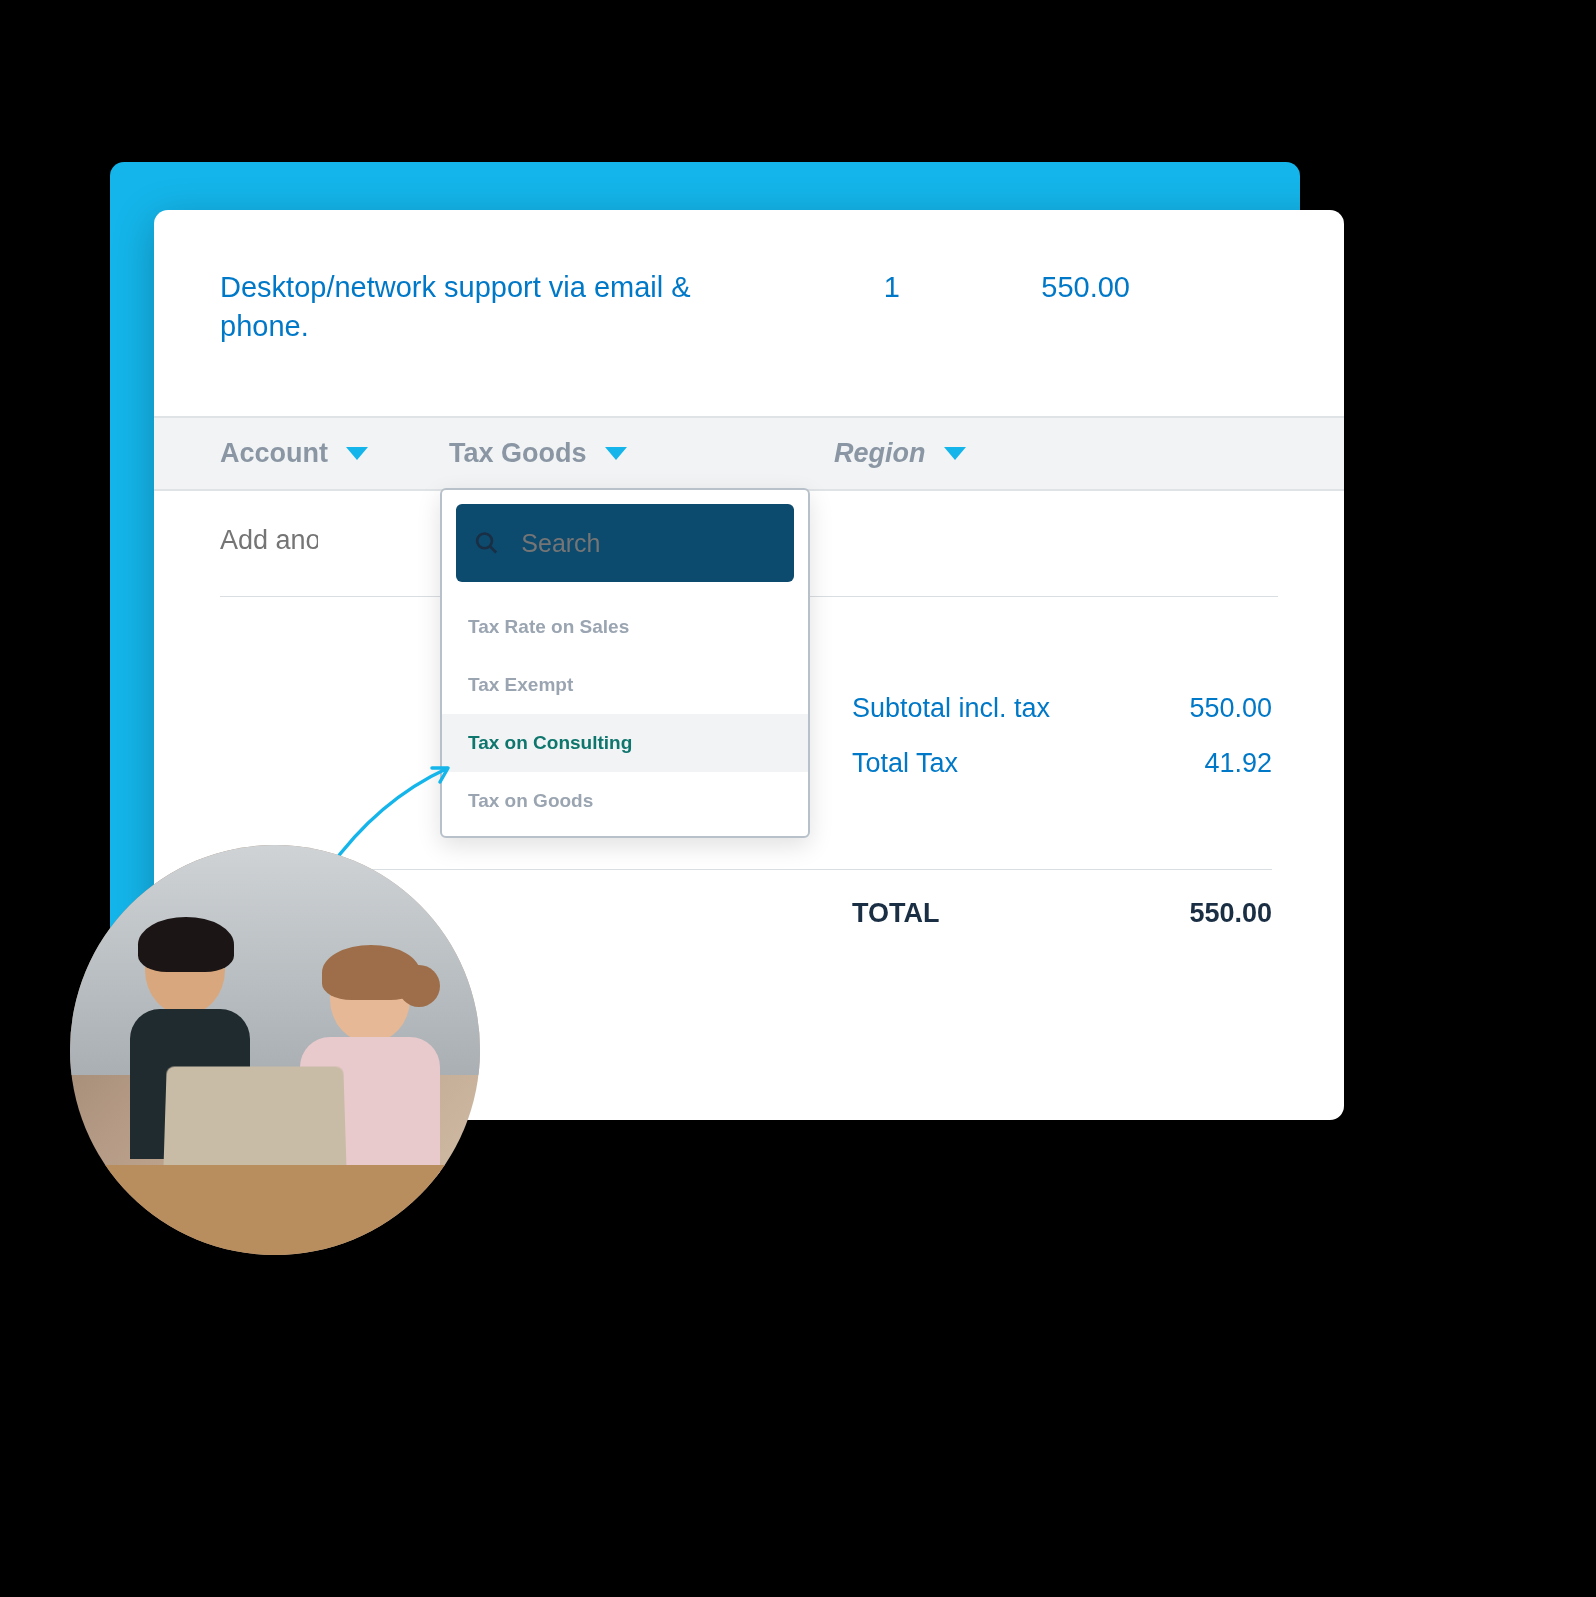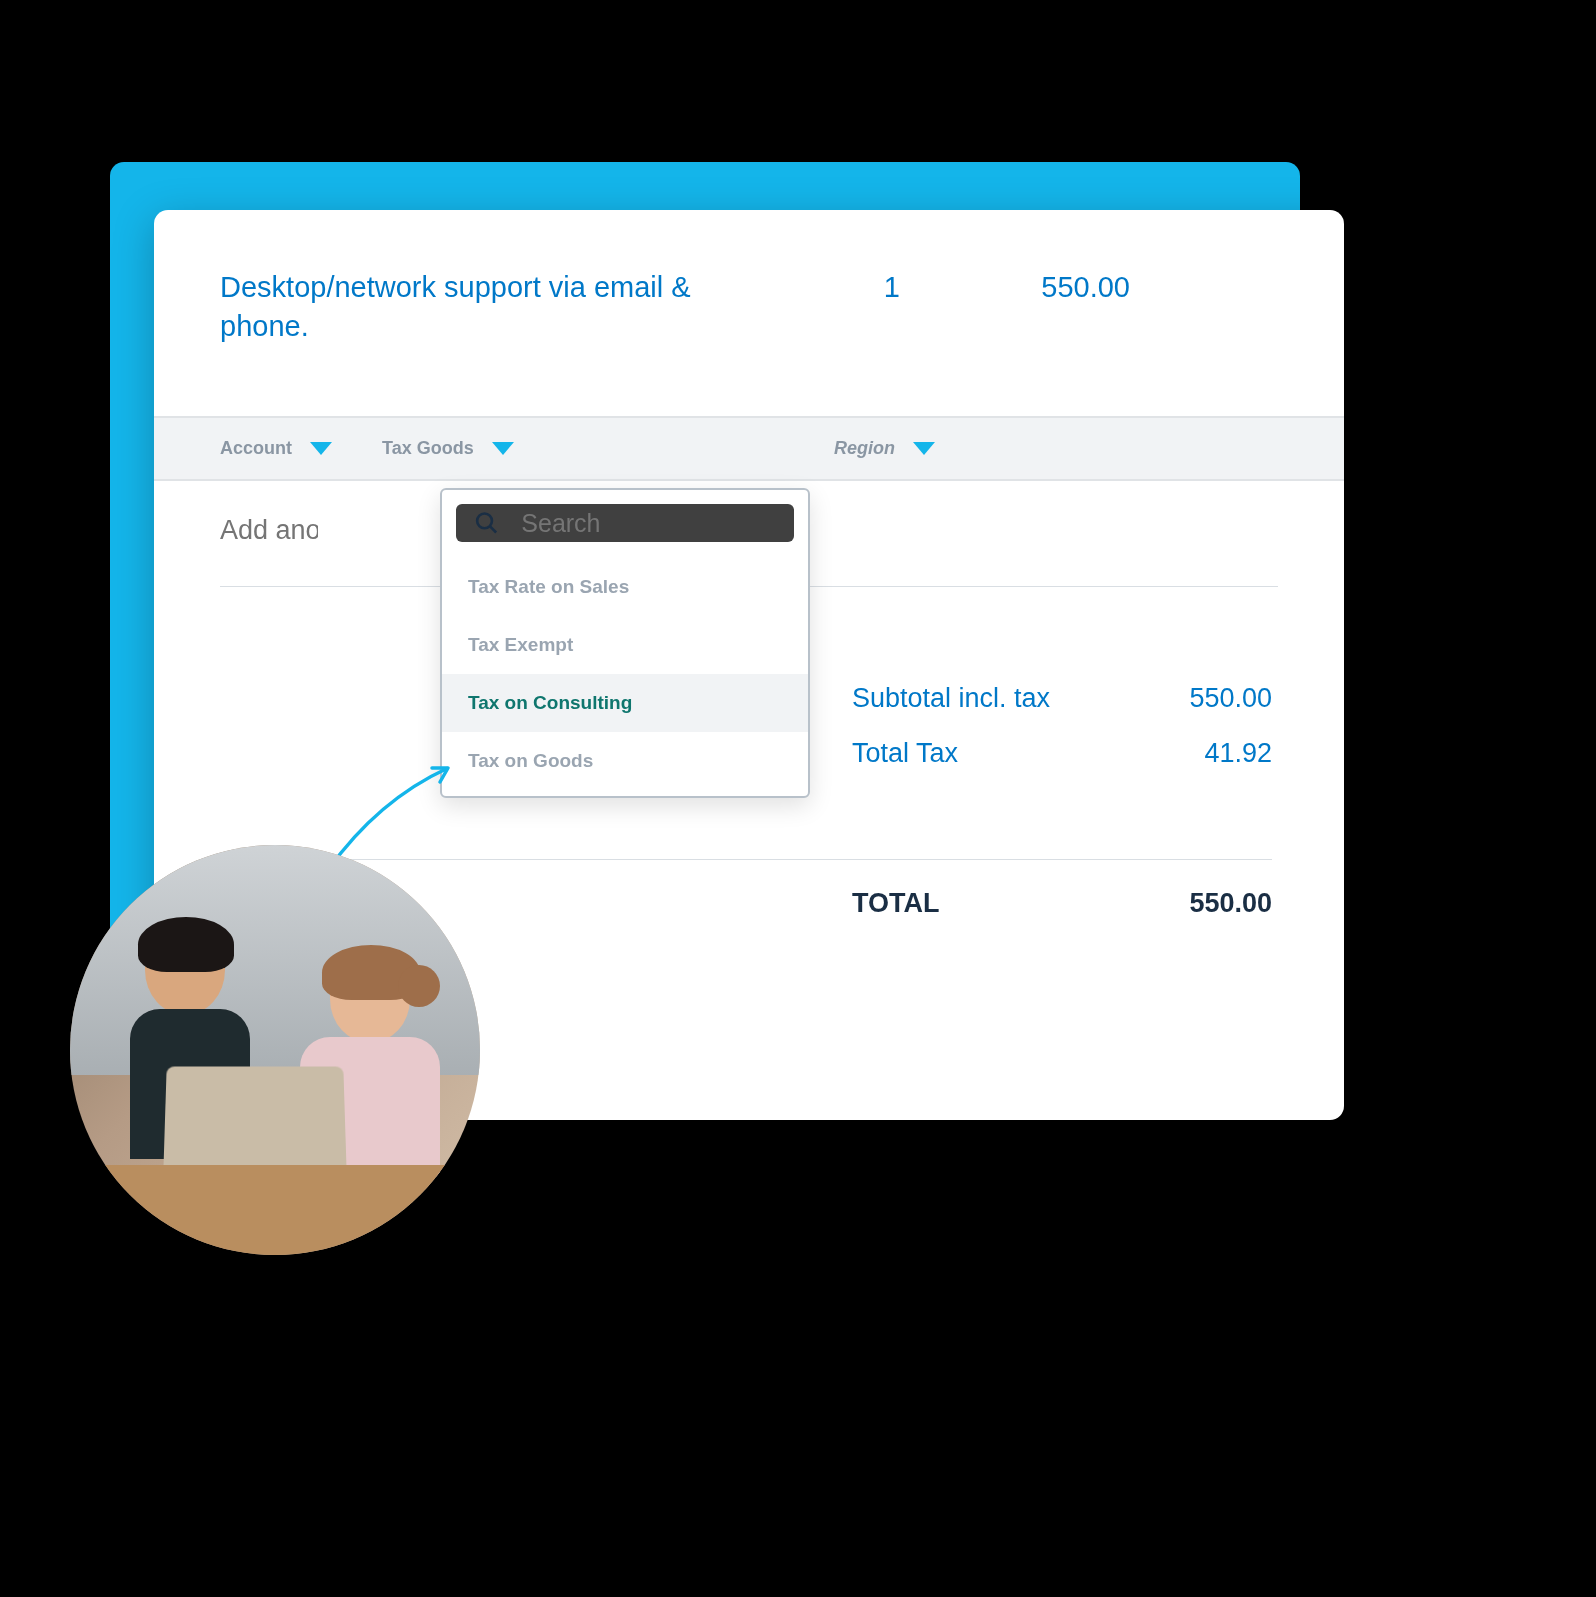--- a/index.html
+++ b/index.html
@@ -43,22 +43,22 @@
     .line-desc { flex: 1; max-width: 560px; }
     .line-qty { width: 120px; text-align: right; }
     .line-amount { width: 230px; text-align: right; }
 
     .col-header-bar {
       background: #F1F3F5;
       border-top: 2px solid #E0E3E6;
       border-bottom: 2px solid #E0E3E6;
       display: flex;
       padding: 20px 66px;
-      gap: 50px;
-      font-size: 18px;
+      gap: 81px;
+      font-size: 27px;
       font-weight: 600;
       color: #8A96A3;
       position: relative;
     }
     .col-header {
       display: flex;
       align-items: center;
       gap: 18px;
       cursor: pointer;
     }
@@ -116,23 +116,23 @@
       width: 370px;
       background: #fff;
       border: 2px solid #B8C1CA;
       border-radius: 6px;
       padding: 14px 14px 6px 14px;
       box-shadow: 0 8px 24px rgba(0,0,0,0.12);
     }
     .dd-search {
       display: flex;
       align-items: center;
-      background: #404040;
+      background: #0c4a6e;
       border-radius: 6px;
-      padding: 4px 18px;
+      padding: 24px 18px;
       margin-bottom: 16px;
     }
     .dd-search svg { width: 30px; height: 30px; stroke: #1A2E44; fill: none; stroke-width: 2.5; margin-right: 22px; }
     .dd-search-input {
       border: none;
       background: transparent;
       font-size: 25px;
       color: #8A96A3;
       outline: none;
       width: 100%;

